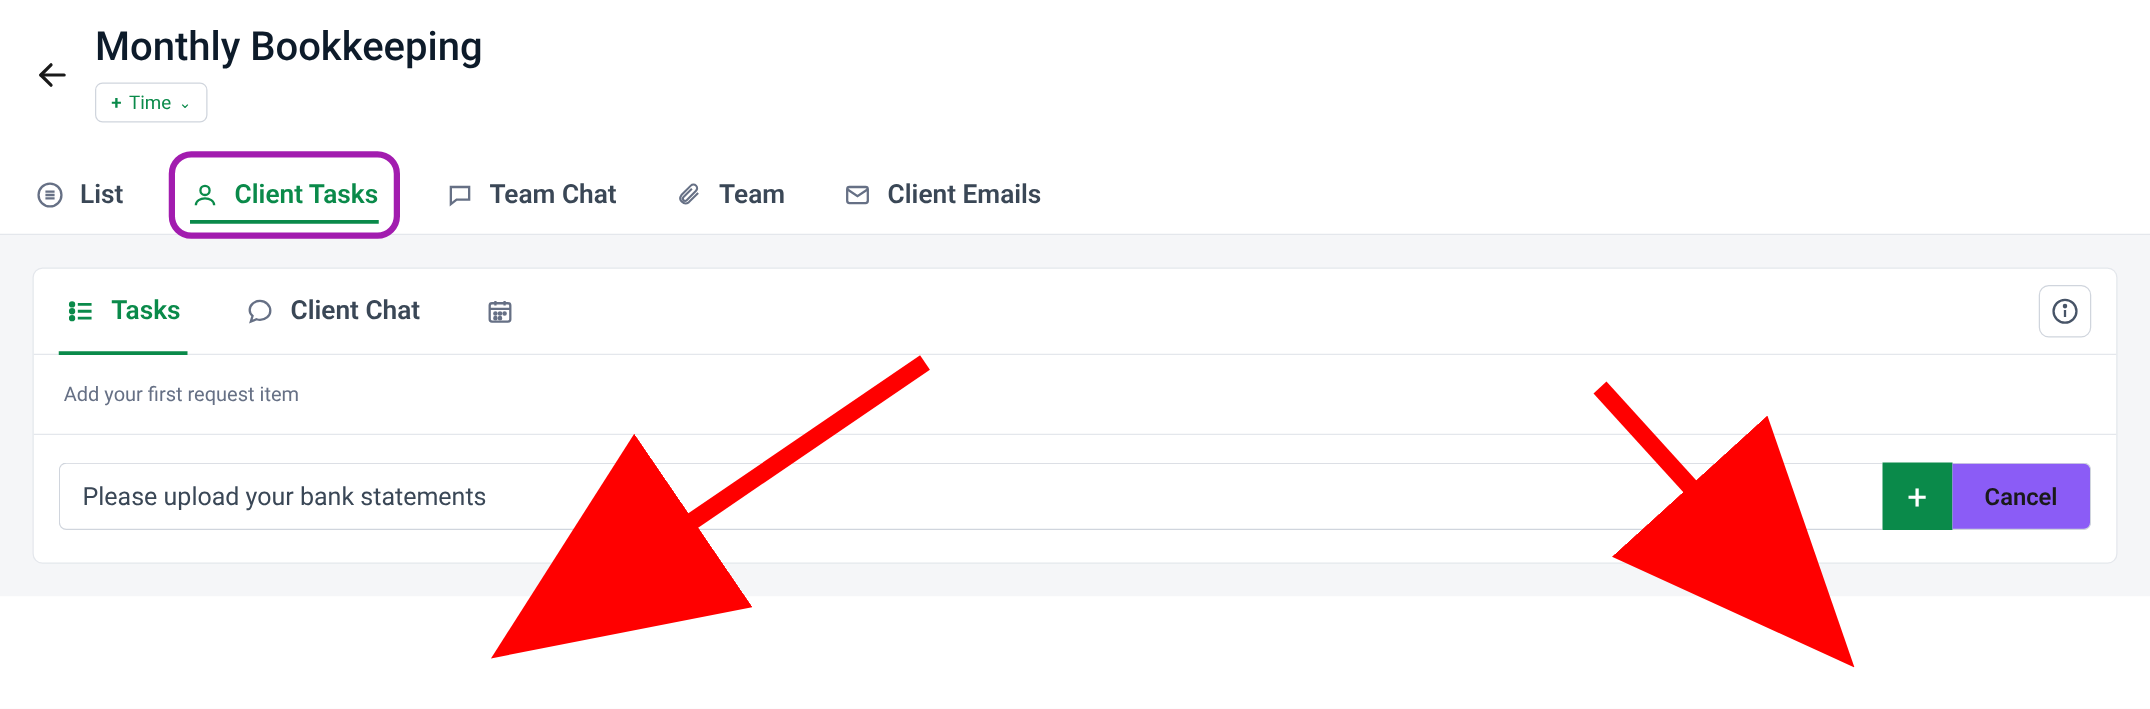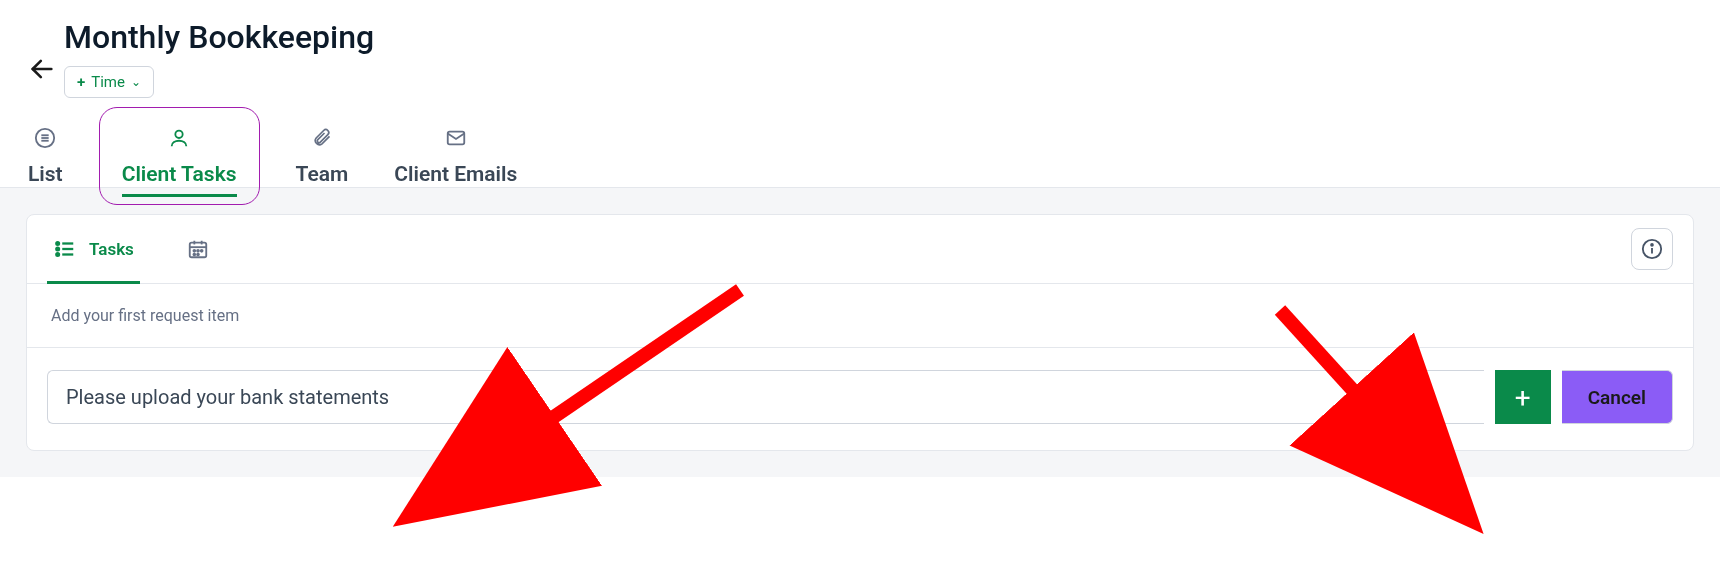--- a/index.html
+++ b/index.html
@@ -1,46 +1,46 @@
 <!DOCTYPE html>
 <html><head>
 <meta charset="utf-8">
 <style>
   * { box-sizing: border-box; margin: 0; padding: 0; font-family: -apple-system, BlinkMacSystemFont, "Segoe UI", Roboto, sans-serif; }
   body { width: 1720px; height: 567px; background: #fff; color: #1a1a1a; position: relative; }
 
-  .header-row { display: flex; align-items: center; padding: 18px 0 0 28px; gap: 8px; }
+  .header-row { display: flex; align-items: flex-start; padding: 18px 0 0 28px; gap: 20px; }
   .back-arrow { font-size: 28px; color: #1a1a1a; cursor: pointer; margin-top: 28px; user-select: none; }
   .title-block { display: flex; flex-direction: column; gap: 10px; }
   .page-title { font-size: 32px; font-weight: 500; color: #0d1b2a; }
   .tags-btn { display: inline-flex; align-items: center; gap: 6px; border: 1px solid #d0d5dd; border-radius: 6px; padding: 6px 12px; font-size: 15px; color: #0a8a4a; cursor: pointer; width: fit-content; }
   .tags-btn .plus { font-weight: 600; }
   .tags-btn .chev { color: #0a8a4a; font-size: 12px; }
 
   .main-tabs { display: flex; align-items: center; gap: 46px; margin-top: 26px; padding: 0 0 0 28px; border-bottom: 1px solid #e4e7ec; height: 64px; }
-  .main-tab { display: flex; align-items: center; gap: 12px; font-size: 21px; font-weight: 600; color: #3a4756; cursor: pointer; padding: 10px 0; position: relative; flex-direction: column; }
+  .main-tab { display: flex; align-items: center; gap: 12px; font-size: 21px; font-weight: 600; color: #3a4756; cursor: pointer; padding: 10px 0; position: relative; }
   .main-tab.active { color: #0a8a4a; }
   .main-tab-underline { position: absolute; bottom: -1px; left: 0; right: 0; height: 3px; background: #0a8a4a; }
   .tab-icon { width: 24px; height: 24px; display: flex; align-items: center; justify-content: center; color: #667085; flex-shrink: 0; }
   .main-tab.active .tab-icon { color: #0a8a4a; }
-  .highlight-ring { border: 1px solid #a21caf; border-radius: 18px; padding: 8px 22px; margin: -8px -10px; }
+  .highlight-ring { border: 5px solid #a21caf; border-radius: 18px; padding: 8px 12px; margin: -8px -10px; }
 
   .content-area { background: #f5f6f8; padding: 26px; }
   .panel { background: #fff; border: 1px solid #e4e7ec; border-radius: 8px; }
 
   .sub-tabs-row { display: flex; align-items: center; justify-content: space-between; padding: 0 20px; border-bottom: 1px solid #e4e7ec; }
   .sub-tabs { display: flex; gap: 40px; }
-  .sub-tab { display: flex; align-items: center; gap: 12px; font-size: 17px; font-weight: 600; color: #3a4756; cursor: pointer; padding: 22px 6px; position: relative; justify-content: space-between; }
+  .sub-tab { display: flex; align-items: center; gap: 12px; font-size: 21px; font-weight: 600; color: #3a4756; cursor: pointer; padding: 22px 6px; position: relative; justify-content: space-between; }
   .sub-tab.active { color: #0a8a4a; }
   .sub-tab.active::after { content: ""; position: absolute; bottom: -1px; left: 0; right: 0; height: 3px; background: #0a8a4a; }
   .info-btn { width: 42px; height: 42px; border: 1px solid #d0d5dd; border-radius: 8px; display: flex; align-items: center; justify-content: center; color: #475467; cursor: pointer; font-size: 20px; }
 
   .prompt-row { padding: 22px 24px; border-bottom: 1px solid #e4e7ec; color: #667085; font-size: 16px; }
 
-  .input-row { padding: 22px 20px 26px; display: flex; gap: 11px; align-items: stretch; }
+  .input-row { padding: 22px 20px 26px; display: flex; gap: 0; align-items: stretch; }
   .task-input { flex: 1; border: 1px solid #d0d5dd; border-right: none; border-radius: 6px 0 0 6px; padding: 14px 18px; font-size: 20px; color: #3a4756; outline: none; }
   .add-btn { width: 56px; background: #0a8a4a; color: #fff; border: none; display: flex; align-items: center; justify-content: center; font-size: 28px; cursor: pointer; }
   .cancel-btn { border: 1px solid #d0d5dd; border-left: none; border-radius: 0 6px 6px 0; background: #8b5cf6; padding: 0 26px; font-size: 19px; font-weight: 600; color: #1a1a1a; cursor: pointer; }
 
   .annotation-arrows { position: absolute; top: 0; left: 0; width: 1720px; height: 567px; pointer-events: none; }
 </style>
 </head>
 <body>
 
 <div class="header-row">
@@ -79,20 +79,28 @@
         <svg width="22" height="22" viewBox="0 0 24 24" fill="none" stroke="currentColor" stroke-width="2">
             <circle cx="12" cy="8" r="4"></circle>
             <path d="M4 21c0-4 4-6 8-6s8 2 8 6"></path>
           </svg>
       </span>
       <span>Client Tasks</span>
       <span class="main-tab-underline"></span>
     </div>
   </div>
 
+  <div class="main-tab">
+    <span class="tab-icon">
+      <svg width="22" height="22" viewBox="0 0 24 24" fill="none" stroke="currentColor" stroke-width="2">
+          <path d="M4 5h16v11H9l-5 4V5z"></path>
+        </svg>
+    </span>
+    <span>Team Chat</span>
+  </div>
 
   <div class="main-tab">
     <span class="tab-icon">
       <svg width="20" height="22" viewBox="0 0 24 24" fill="none" stroke="currentColor" stroke-width="2">
           <path d="M21 10l-9 9a5 5 0 01-7-7l9-9a3.5 3.5 0 015 5l-9 9a2 2 0 01-3-3l8-8"></path>
         </svg>
     </span>
     <span>Team</span>
   </div>
 
@@ -117,20 +125,28 @@
             <svg width="22" height="22" viewBox="0 0 24 24" fill="none" stroke="currentColor" stroke-width="2.5">
                 <line x1="9" y1="6" x2="21" y2="6"></line>
                 <line x1="9" y1="12" x2="21" y2="12"></line>
                 <line x1="9" y1="18" x2="21" y2="18"></line>
                 <circle cx="4" cy="6" r="1.5" fill="currentColor"></circle>
                 <circle cx="4" cy="12" r="1.5" fill="currentColor"></circle>
                 <circle cx="4" cy="18" r="1.5" fill="currentColor"></circle>
               </svg>
           </span>
           <span>Tasks</span>
+        </div>
+        <div class="sub-tab">
+          <span class="tab-icon">
+            <svg width="22" height="22" viewBox="0 0 24 24" fill="none" stroke="currentColor" stroke-width="2">
+                <path d="M12 3C7 3 3 6.5 3 11c0 2 1 3.8 2.5 5L4 21l5-2c1 .3 2 .5 3 .5 5 0 9-3.5 9-8S17 3 12 3z"></path>
+              </svg>
+          </span>
+          <span>Client Chat</span>
         </div>
         <div class="sub-tab">
           <span class="tab-icon">
             <svg width="22" height="22" viewBox="0 0 24 24" fill="none" stroke="currentColor" stroke-width="2">
                 <rect x="3" y="5" width="18" height="16" rx="2"></rect>
                 <line x1="3" y1="10" x2="21" y2="10"></line>
                 <line x1="8" y1="3" x2="8" y2="7"></line>
                 <line x1="16" y1="3" x2="16" y2="7"></line>
                 <circle cx="8" cy="14" r="1" fill="currentColor"></circle>
                 <circle cx="12" cy="14" r="1" fill="currentColor"></circle>

